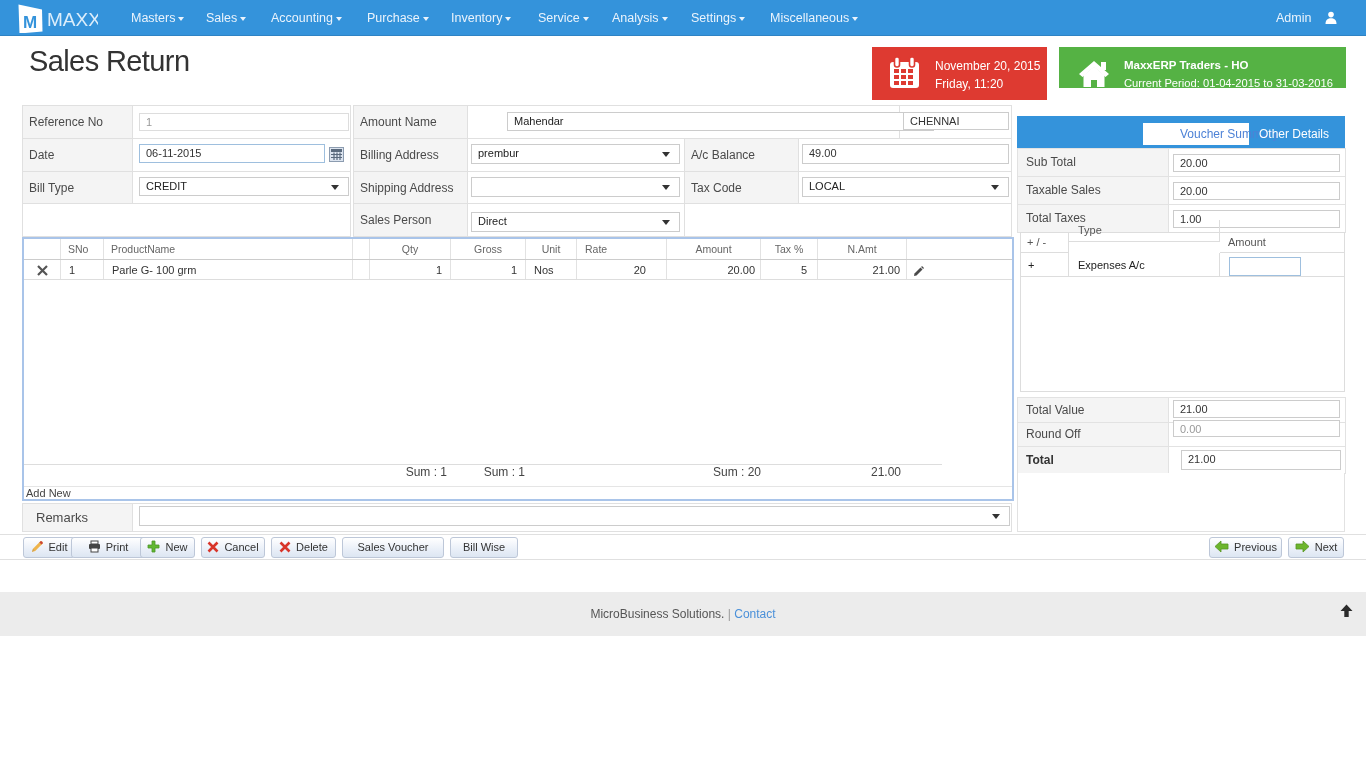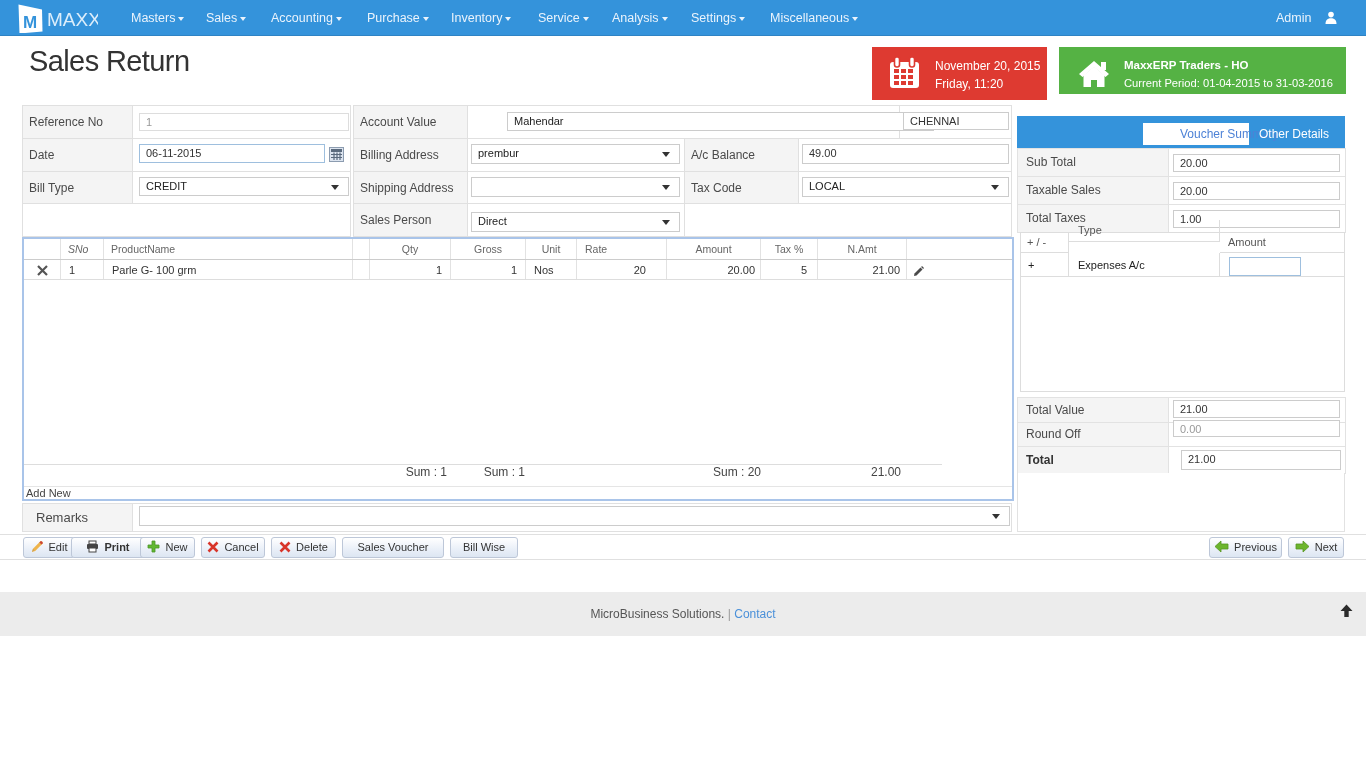--- a/index.html
+++ b/index.html
@@ -11,21 +11,21 @@
 
 #nav { position:absolute; left:0; top:0; width:1366px; height:36px; background:#3493db; border-bottom:1px solid #2e83c4; }
 .navlink { position:absolute; top:0; height:36px; line-height:36px; color:#eaf3fc; font-size:12.5px; white-space:nowrap; }
 .caret { display:inline-block; width:0; height:0; border-left:3.5px solid transparent; border-right:3.5px solid transparent; border-top:4px solid #eaf3fc; margin-left:3px; vertical-align:middle; }
 
 
 #title { position:absolute; left:29px; top:45px; font-size:29px; color:#333; font-weight:normal; letter-spacing:-0.6px; white-space:nowrap; }
 
 
 #redbox { position:absolute; left:872px; top:47px; width:175px; height:53px; background:#de3a31; color:#fff; }
-#greenbox { position:absolute; left:1059px; top:47px; width:287px; height:47px; background:#55b244; color:#fff; }
+#greenbox { position:absolute; left:1059px; top:47px; width:287px; height:41px; background:#55b244; color:#fff; }
 
 
 .cell { position:absolute; border:1px solid #e0e0e0; }
 .lbl { background:#f4f4f4; color:#4a4a4a; font-size:12px; line-height:33px; padding-left:6px; }
 .white { background:#fff; }
 .inp { position:absolute; border:1px solid #ccc; background:#fff; font-size:11px; color:#333; padding-left:6px; line-height:16px; }
 .sel { position:absolute; border:1px solid #ccc; background:#fff; font-size:11px; color:#222; padding-left:6px; line-height:17px; }
 .sel .sc { position:absolute; right:9px; top:50%; margin-top:-2px; width:0; height:0; border-left:4px solid transparent; border-right:4px solid transparent; border-top:5px solid #333; }
 
 .gc { border-right:1px solid #e2e2e2; height:100%; }
@@ -111,21 +111,21 @@
       <rect x="0.5" y="0.5" width="14" height="14" fill="#dce4ef" stroke="#8c9cb0"></rect>
       <rect x="2" y="2" width="11" height="3" fill="#5a6a7d"></rect>
       <g stroke="#5a6a7d" stroke-width="1.2">
           <path d="M2 7.5 H13 M2 10.5 H13 M5 5.5 V13 M8 5.5 V13 M11 5.5 V13"></path>
         </g>
     </svg>
     <div class="sel" style="left:139px;top:177px;width:210px;height:19px;">CREDIT<span class="sc"></span></div>
   </div>
 
   <div id="midform">
-    <div class="cell lbl" style="left:353px;top:105px;width:115px;height:34px;">Account Value</div>
+    <div class="cell lbl" style="left:353px;top:105px;width:115px;height:34px;">Amount Name</div>
     <div class="cell white" style="left:467px;top:105px;width:433px;height:34px;"></div>
     <div class="cell white" style="left:899px;top:105px;width:113px;height:34px;"></div>
     <div class="cell lbl" style="left:353px;top:138px;width:115px;height:34px;">Billing Address</div>
     <div class="cell white" style="left:467px;top:138px;width:218px;height:34px;"></div>
     <div class="cell lbl" style="left:684px;top:138px;width:115px;height:34px;">A/c Balance</div>
     <div class="cell white" style="left:798px;top:138px;width:214px;height:34px;"></div>
     <div class="cell lbl" style="left:353px;top:171px;width:115px;height:33px;">Shipping Address</div>
     <div class="cell white" style="left:467px;top:171px;width:218px;height:33px;"></div>
     <div class="cell lbl" style="left:684px;top:171px;width:115px;height:33px;">Tax Code</div>
     <div class="cell white" style="left:798px;top:171px;width:214px;height:33px;"></div>
@@ -180,21 +180,21 @@
     <div class="inp" style="left:1173px;top:420px;width:167px;height:17px;color:#999;">0.00</div>
     <div class="inp" style="left:1181px;top:450px;width:160px;height:20px;">21.00</div>
 
     <div class="abs" style="left:1017px;top:473px;width:328px;height:59px;border:1px solid #e2e2e2;border-top:none;background:#fff;"></div>
   </div>
 
   <div id="grid" class="abs" style="left:22px;top:237px;width:992px;height:264px;border:2px solid #a9c4e9;background:#fff;">
 
     <div id="ghead" class="abs" style="left:0;top:0;width:988px;height:21px;border-bottom:1px solid #ccc;font-size:10.5px;color:#666;">
       <div class="abs gc" style="left:0;width:37px;"></div>
-      <div class="abs gc" style="left:37px;width:43px;padding-left:7px;line-height:21px;font-style:italic;">SNo</div>
+      <div class="abs gc" style="left:37px;width:43px;padding-left:7px;line-height:21px;">SNo</div>
       <div class="abs gc" style="left:80px;width:249px;padding-left:7px;line-height:21px;">ProductName</div>
       <div class="abs gc" style="left:329px;width:17px;"></div>
       <div class="abs gc" style="left:346px;width:81px;text-align:center;line-height:21px;">Qty</div>
       <div class="abs gc" style="left:427px;width:75px;text-align:center;line-height:21px;">Gross</div>
       <div class="abs gc" style="left:502px;width:51px;text-align:center;line-height:21px;">Unit</div>
       <div class="abs gc" style="left:553px;width:90px;padding-left:8px;line-height:21px;">Rate</div>
       <div class="abs gc" style="left:643px;width:94px;text-align:center;line-height:21px;">Amount</div>
       <div class="abs gc" style="left:737px;width:57px;text-align:center;line-height:21px;">Tax %</div>
       <div class="abs gc" style="left:794px;width:89px;text-align:center;line-height:21px;">N.Amt</div>
     </div>
@@ -245,21 +245,21 @@
 
   <div id="toolbar">
     <div class="abs" style="left:0;top:534px;width:1366px;height:26px;border-top:1px solid #e0e0e0;border-bottom:1px solid #e0e0e0;background:#fff;"></div>
     <div class="btn" style="left:23px;width:52px;">
       <span class="ic"><svg width="13" height="13" viewBox="0 0 13 13">
             <path d="M1 12 L2 8.8 L9.2 1.6 C9.7 1.1 10.5 1.1 11 1.6 L11.4 2 C11.9 2.5 11.9 3.3 11.4 3.8 L4.2 11 Z" fill="#eeb44c"></path>
             <path d="M9.2 1.6 C9.7 1.1 10.5 1.1 11 1.6 L11.4 2 C11.9 2.5 11.9 3.3 11.4 3.8 L10.6 4.6 L8.4 2.4 Z" fill="#cc4437"></path>
             <path d="M1 12 L2 8.8 L3.4 10.2 Z" fill="#caa05a"></path>
           </svg></span><span class="t">Edit</span>
     </div>
-    <div class="btn" style="left:71px;width:74px;font-weight:bold;">
+    <div class="btn" style="left:71px;width:74px;">
       <span class="ic"><svg width="13" height="13" viewBox="0 0 13 13">
             <rect x="3" y="1" width="7" height="3" fill="#fff" stroke="#444" stroke-width="1"></rect>
             <rect x="1" y="4" width="11" height="5" rx="1" fill="#444"></rect>
             <rect x="3" y="8" width="7" height="4" fill="#fff" stroke="#444" stroke-width="1"></rect>
           </svg></span><span class="t">Print</span>
     </div>
     <div class="btn" style="left:140px;width:55px;">
       <span class="ic"><svg width="13" height="13" viewBox="0 0 13 13">
             <path d="M5 1 H8 V5 H12 V8 H8 V12 H5 V8 H1 V5 H5 Z" fill="#61b832" stroke="#4a9427" stroke-width="0.8"></path>
           </svg></span><span class="t">New</span>

